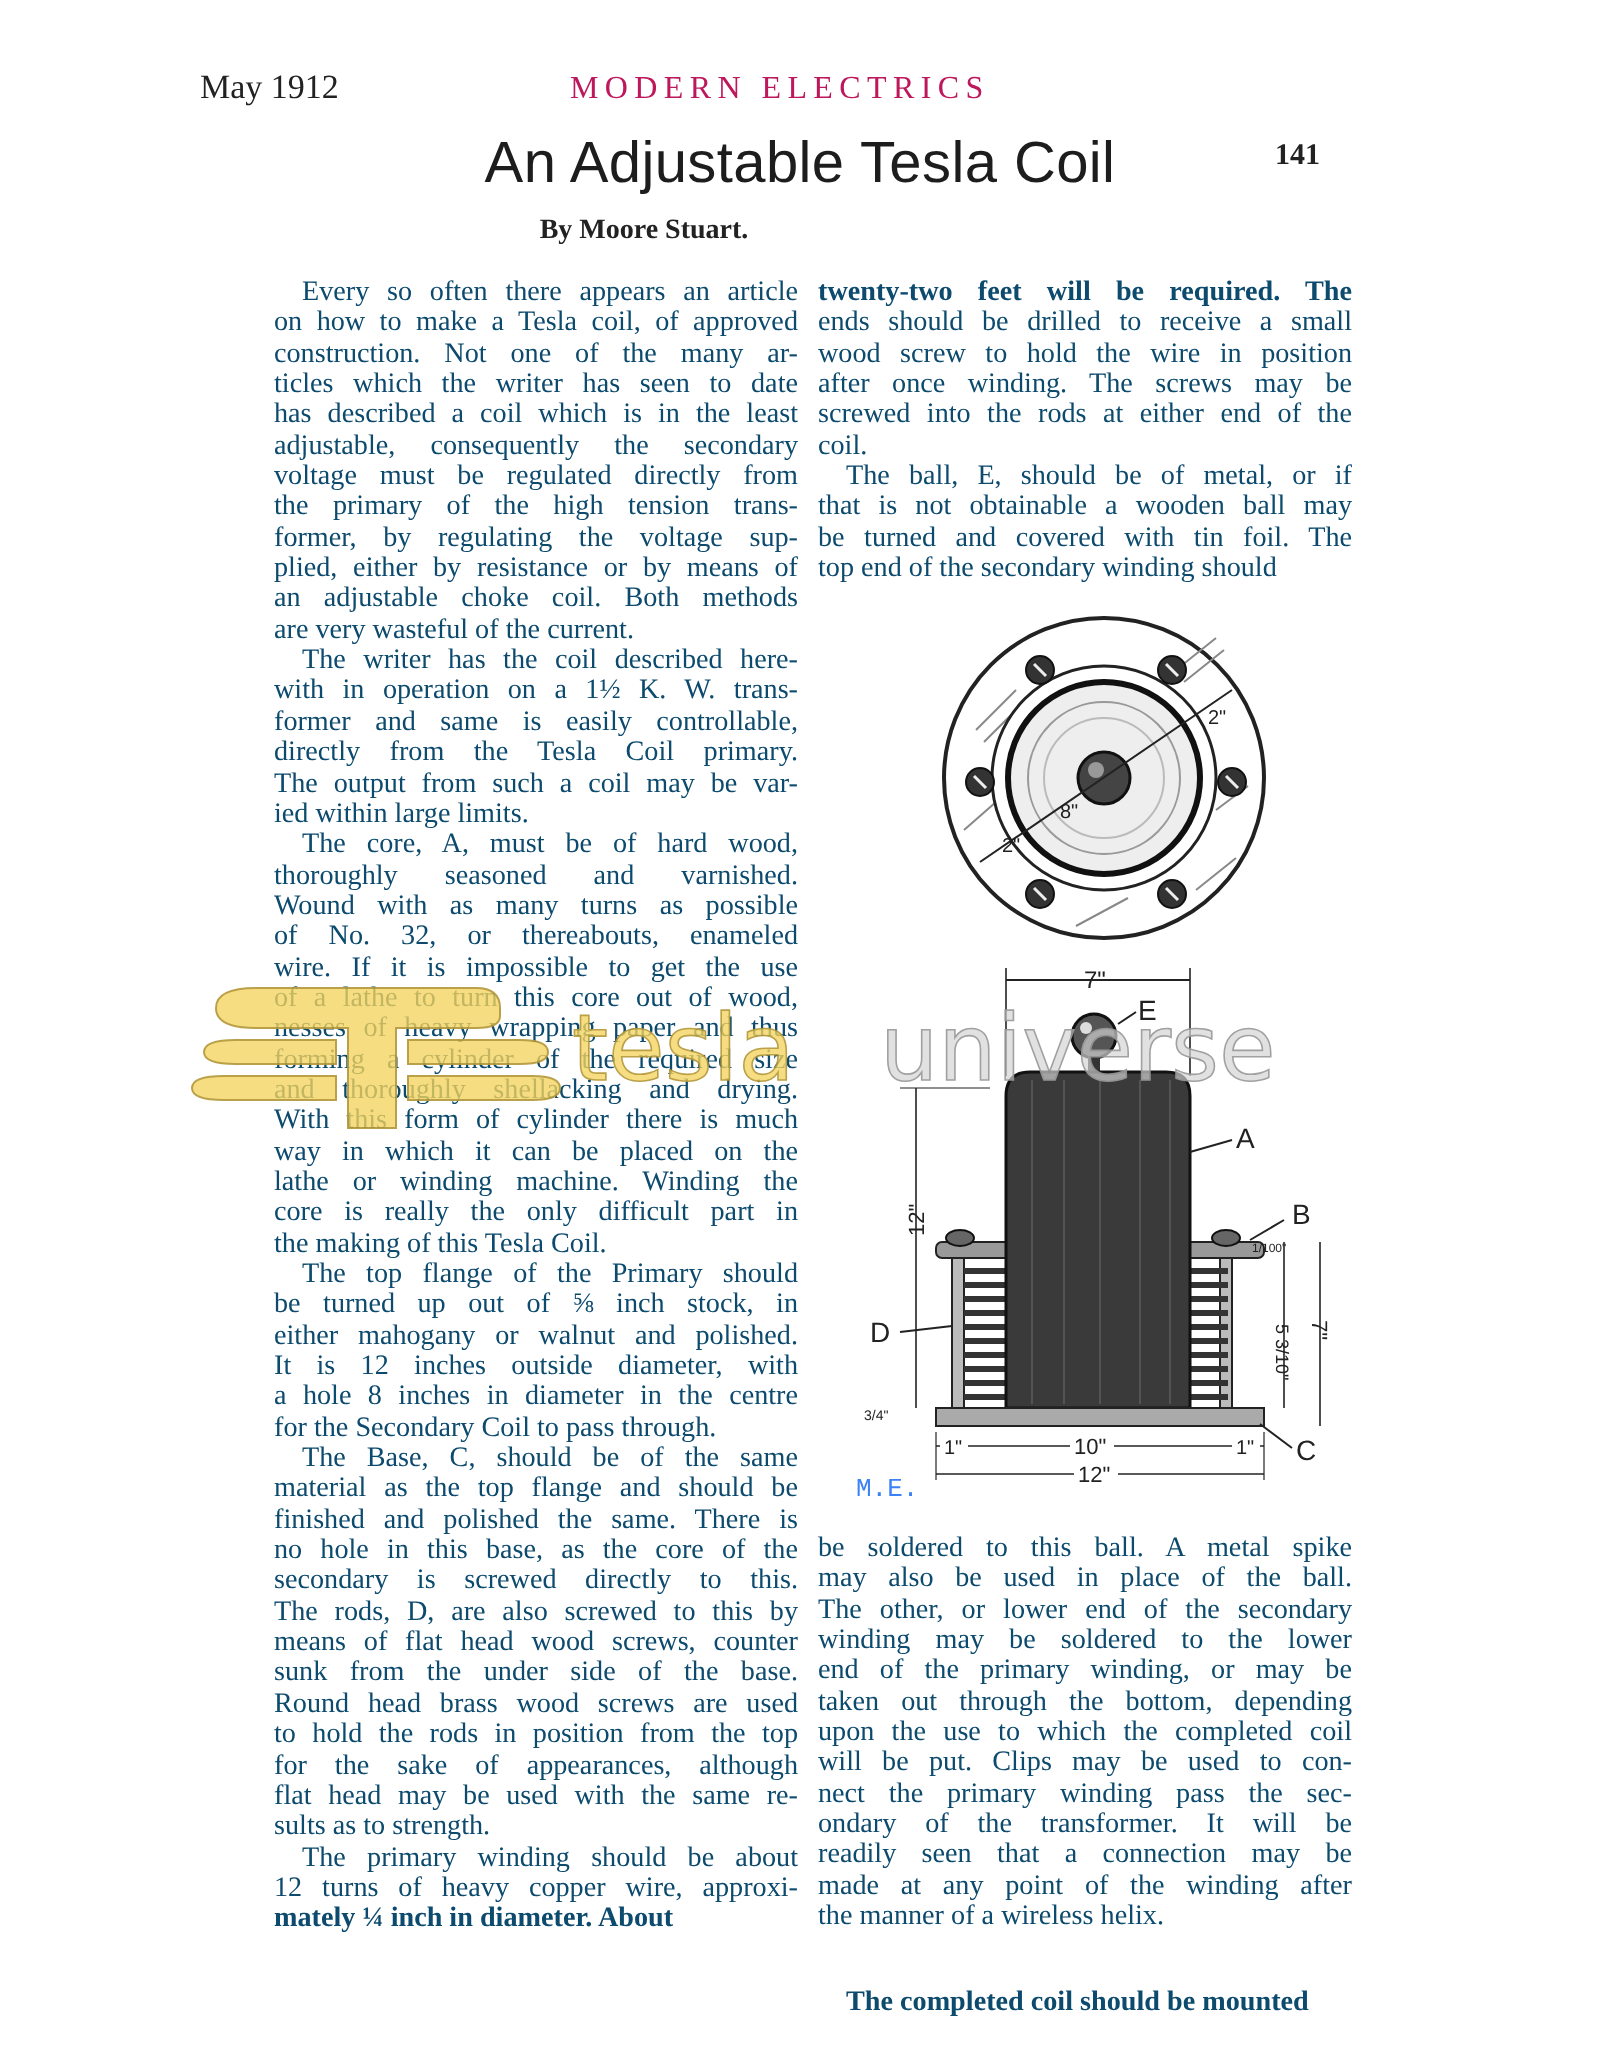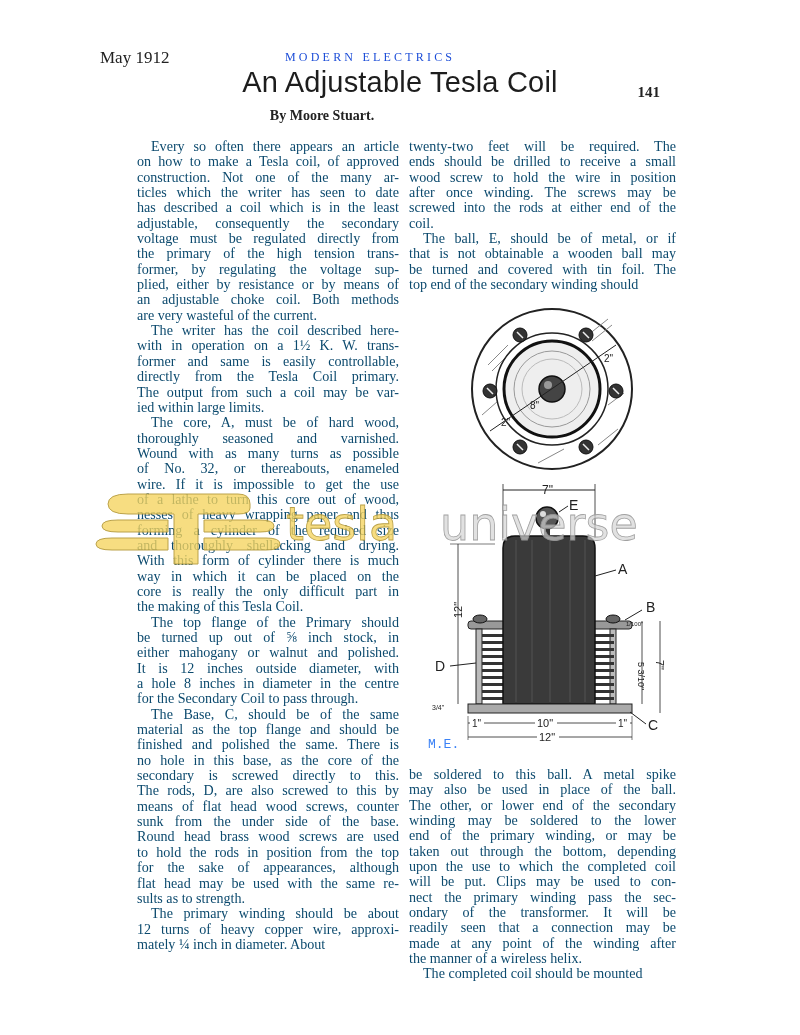--- a/index.html
+++ b/index.html
@@ -1,32 +1,32 @@
 <!DOCTYPE html>
 <html><head>
 <meta charset="utf-8">
 <style>
   html, body { margin: 0; padding: 0; background: #ffffff; }
   body { width: 800px; height: 1035px; position: relative; overflow: hidden;
          font-family: "Liberation Serif", "DejaVu Serif", serif; color: #2a2a2a; }
-  .header { position: absolute; top: 48px; left: 100px; width: 560px; height: 22px; }
+  .header { position: absolute; top: 34px; left: 100px; width: 560px; height: 22px; }
   .hdr-date { position: absolute; left: 0; top: 0; font-size: 17px; color: #222; }
-  .hdr-mag { position: absolute; left: 185px; top: 2px; font-size: 12px; letter-spacing: 3.2px; color: #1d4ed8; }
+  .hdr-mag { position: absolute; left: 185px; top: 2px; font-size: 16px; letter-spacing: 3.2px; color: #be185d; }
   .hdr-page { position: absolute; right: 0; top: 0; font-size: 15px; font-weight: bold; color: #222; margin-top: 36px; }
   .title { position: absolute; top: 66px; left: 0; width: 800px; text-align: center;
            font-family: "Liberation Sans", "DejaVu Sans", sans-serif; font-size: 29px; color: #1d1d1d; letter-spacing: 0.2px; }
   .byline { position: absolute; top: 108px; left: 0; width: 644px; text-align: center;
             font-size: 14px; font-weight: bold; color: #222; }
   .col { position: absolute; font-size: 14.1px; line-height: 15.35px; text-align: justify; color: #0c4a6e; }
   .col-left { left: 137px; top: 139px; width: 262px; }
   .col-right-top { left: 409px; top: 139px; width: 267px; }
   .col-right-bottom { left: 409px; top: 767px; width: 267px; }
   .l { display: block; text-align: justify; text-align-last: justify; white-space: nowrap; }
   .l.last { text-align-last: left; }
-  .b { font-weight: normal; }
+  .b { font-weight: bold; }
   .fig1 { position: absolute; left: 468px; top: 305px; width: 168px; height: 168px; }
   .fig2 { position: absolute; left: 420px; top: 478px; width: 260px; height: 290px; }
   .fig-label { position: absolute; left: 428px; top: 737px; font-family: Liberation Mono, monospace; font-size: 13px; color: #3b82f6; }
   .watermark { position: absolute; left: 88px; top: 488px; width: 630px; height: 82px; pointer-events: none; opacity: 0.92; }
 </style>
 </head>
 <body>
 
 <div class="header">
   <span class="hdr-date">May 1912</span>
@@ -60,20 +60,21 @@
     <span class="l">thoroughly seasoned and varnished.</span>
     <span class="l">Wound with as many turns as possible</span>
     <span class="l">of No. 32, or thereabouts, enameled</span>
     <span class="l">wire.  If it is impossible to get the use</span>
     <span class="l">of a lathe to turn this core out of wood,</span>
     <span class="l">nesses of heavy wrapping paper and thus</span>
     <span class="l">forming a cylinder of the required size</span>
     <span class="l">and thoroughly shellacking and drying.</span>
     <span class="l">With this form of cylinder there is much</span>
     <span class="l">way in which it can be placed on the</span>
+    <span class="l">lathe or winding machine.  Winding the</span>
     <span class="l">core is really the only difficult part in</span>
     <span class="l last">the making of this Tesla Coil.</span>
     <span class="l" style="padding-left: 14px;">The top flange of the Primary should</span>
     <span class="l">be turned up out of ⅝ inch stock, in</span>
     <span class="l">either mahogany or walnut and polished.</span>
     <span class="l">It is 12 inches outside diameter, with</span>
     <span class="l">a hole 8 inches in diameter in the centre</span>
     <span class="l last">for the Secondary Coil to pass through.</span>
     <span class="l" style="padding-left: 14px;">The Base, C, should be of the same</span>
     <span class="l">material as the top flange and should be</span>
@@ -111,21 +112,21 @@
     <span class="l">winding may be soldered to the lower</span>
     <span class="l">end of the primary winding, or may be</span>
     <span class="l">taken out through the bottom, depending</span>
     <span class="l">upon the use to which the completed coil</span>
     <span class="l">will be put.  Clips may be used to con-</span>
     <span class="l">nect the primary winding pass the sec-</span>
     <span class="l">ondary of the transformer.  It will be</span>
     <span class="l">readily seen that a connection may be</span>
     <span class="l">made at any point of the winding after</span>
     <span class="l last">the manner of a wireless helix.</span>
-    <span class="l last b" style="padding-left: 14px;">The completed coil should be mounted</span>
+    <span class="l last b" style="padding-left: 14px; margin-top: 28px;">The completed coil should be mounted</span>
   </div>
 
 <svg class="fig1" viewBox="0 0 168 168">
   <circle cx="84" cy="84" r="80" fill="#fff" stroke="#222" stroke-width="2"></circle>
   <g stroke="#888" stroke-width="1">
     <line x1="20" y1="60" x2="40" y2="40"></line>
       <line x1="24" y1="66" x2="44" y2="46"></line>
     <line x1="120" y1="30" x2="140" y2="14"></line>
       <line x1="124" y1="36" x2="144" y2="20"></line>
     <line x1="14" y1="110" x2="30" y2="96"></line>

